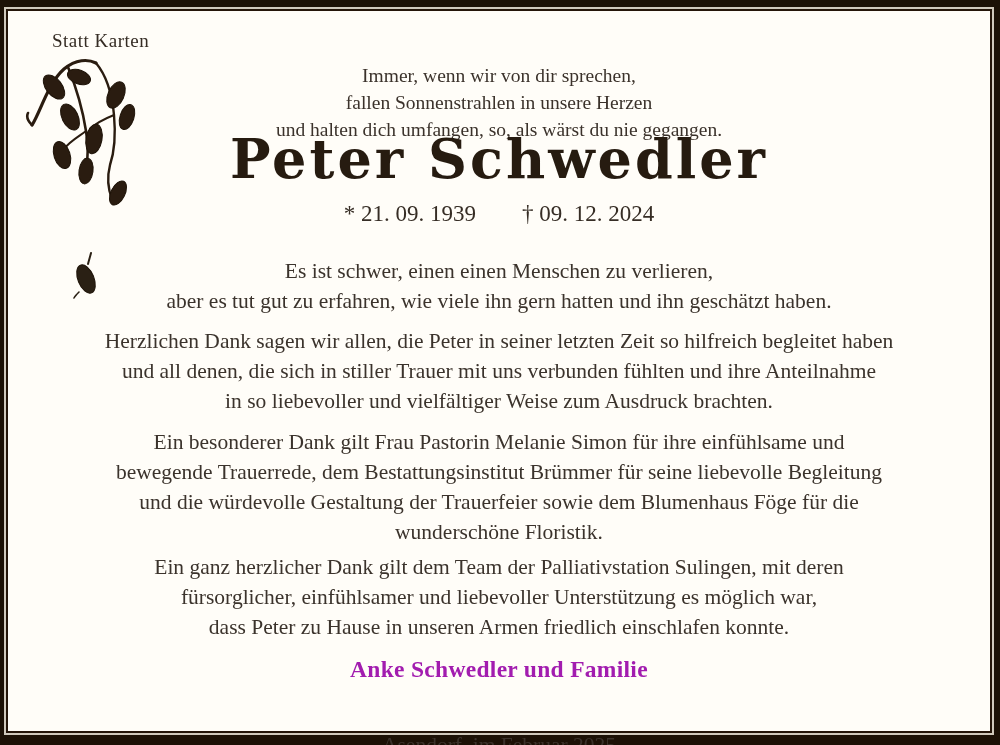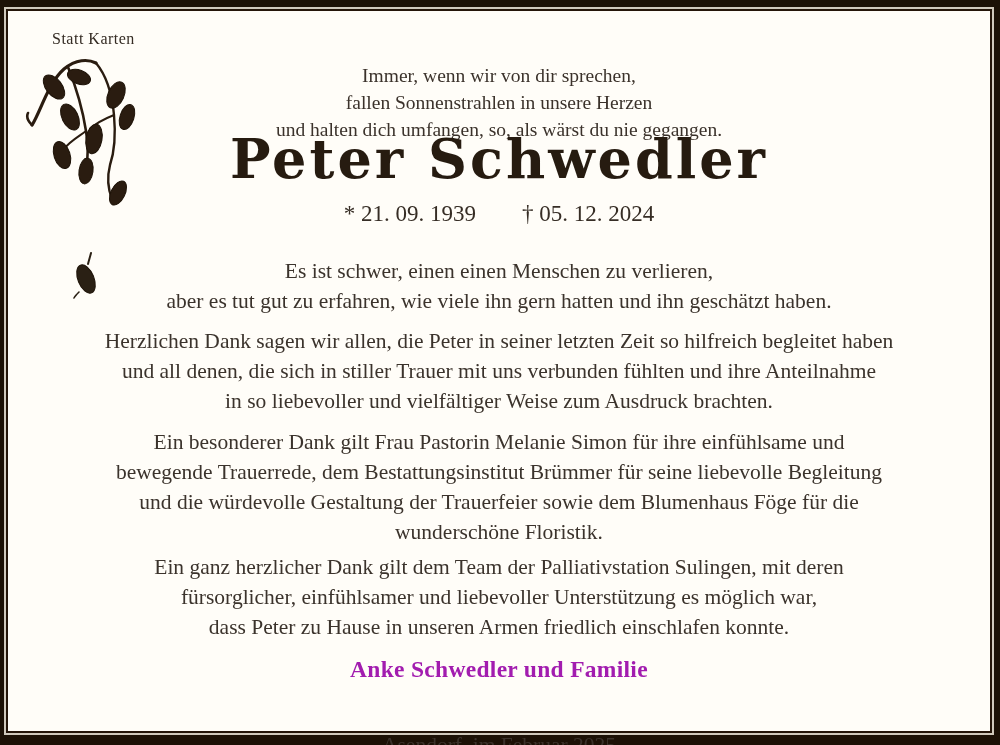--- a/index.html
+++ b/index.html
@@ -21,21 +21,21 @@
   .content {
     position: absolute;
     inset: 0;
     color: #39302a;
   }
   .multiline { white-space: pre-line; }
 
   .statt-karten {
     position: absolute;
     top: 19px; left: 44px;
-    font-size: 16px;
+    font-size: 19px;
     letter-spacing: 0.5px;
     color: #352c24;
   }
   .branch {
     position: absolute;
     top: 42px; left: 16px;
     width: 118px; height: 162px;
   }
   .small-leaf {
     position: absolute;
@@ -128,21 +128,21 @@
       <path d="M7 41 C 5 43, 3 45, 2 47" fill="none" stroke="#2a2014" stroke-width="1.6" stroke-linecap="round"></path>
     </svg>
 
     <div class="centered-block poem multiline">Immer, wenn wir von dir sprechen,
 fallen Sonnenstrahlen in unsere Herzen
 und halten dich umfangen, so, als wärst du nie gegangen.</div>
 
     <div class="centered-block name">Peter Schwedler</div>
 
     <div class="centered-block dates">
-      <span class="birth">* 21. 09. 1939</span><span>† 05. 12. 2024</span>
+      <span class="birth">* 21. 09. 1939</span><span>† 09. 12. 2024</span>
     </div>
 
     <div class="centered-block body-par p1 multiline">Es ist schwer, einen einen Menschen zu verlieren,
 aber es tut gut zu erfahren, wie viele ihn gern hatten und ihn geschätzt haben.</div>
 
     <div class="centered-block body-par p2 multiline">Herzlichen Dank sagen wir allen, die Peter in seiner letzten Zeit so hilfreich begleitet haben
 und all denen, die sich in stiller Trauer mit uns verbunden fühlten und ihre Anteilnahme
 in so liebevoller und vielfältiger Weise zum Ausdruck brachten.</div>
 
     <div class="centered-block body-par p3 multiline">Ein besonderer Dank gilt Frau Pastorin Melanie Simon für ihre einfühlsame und

